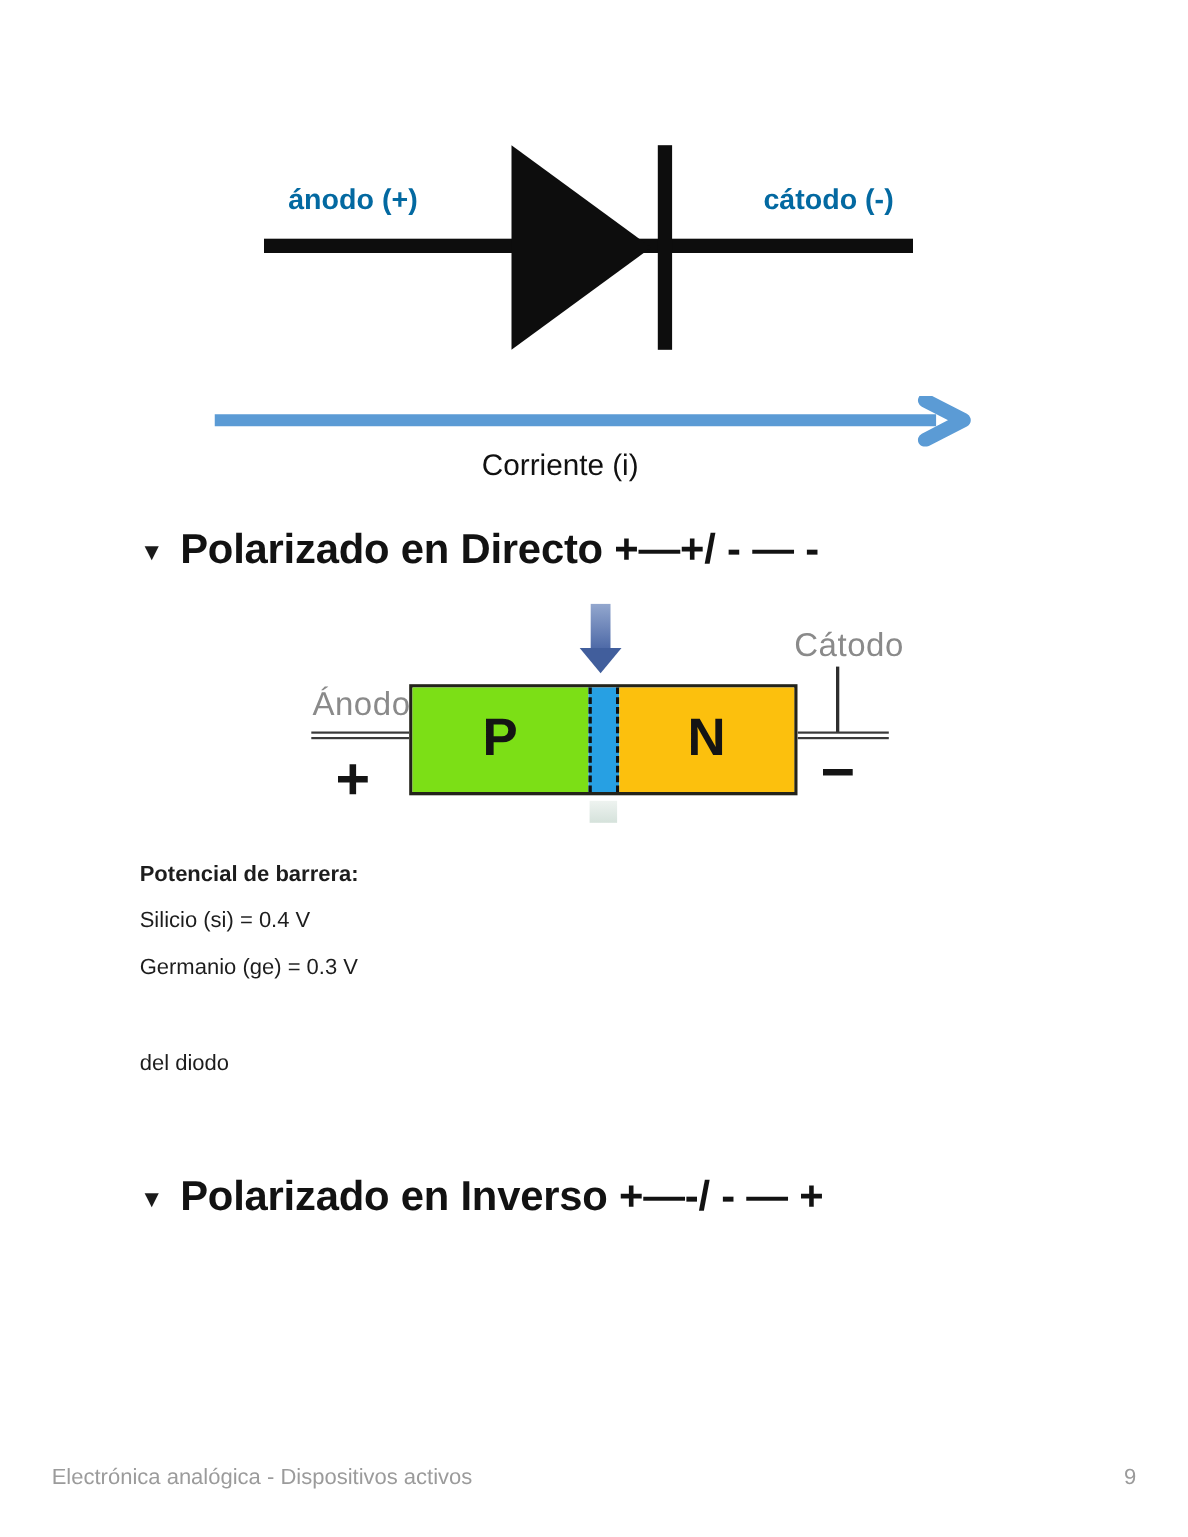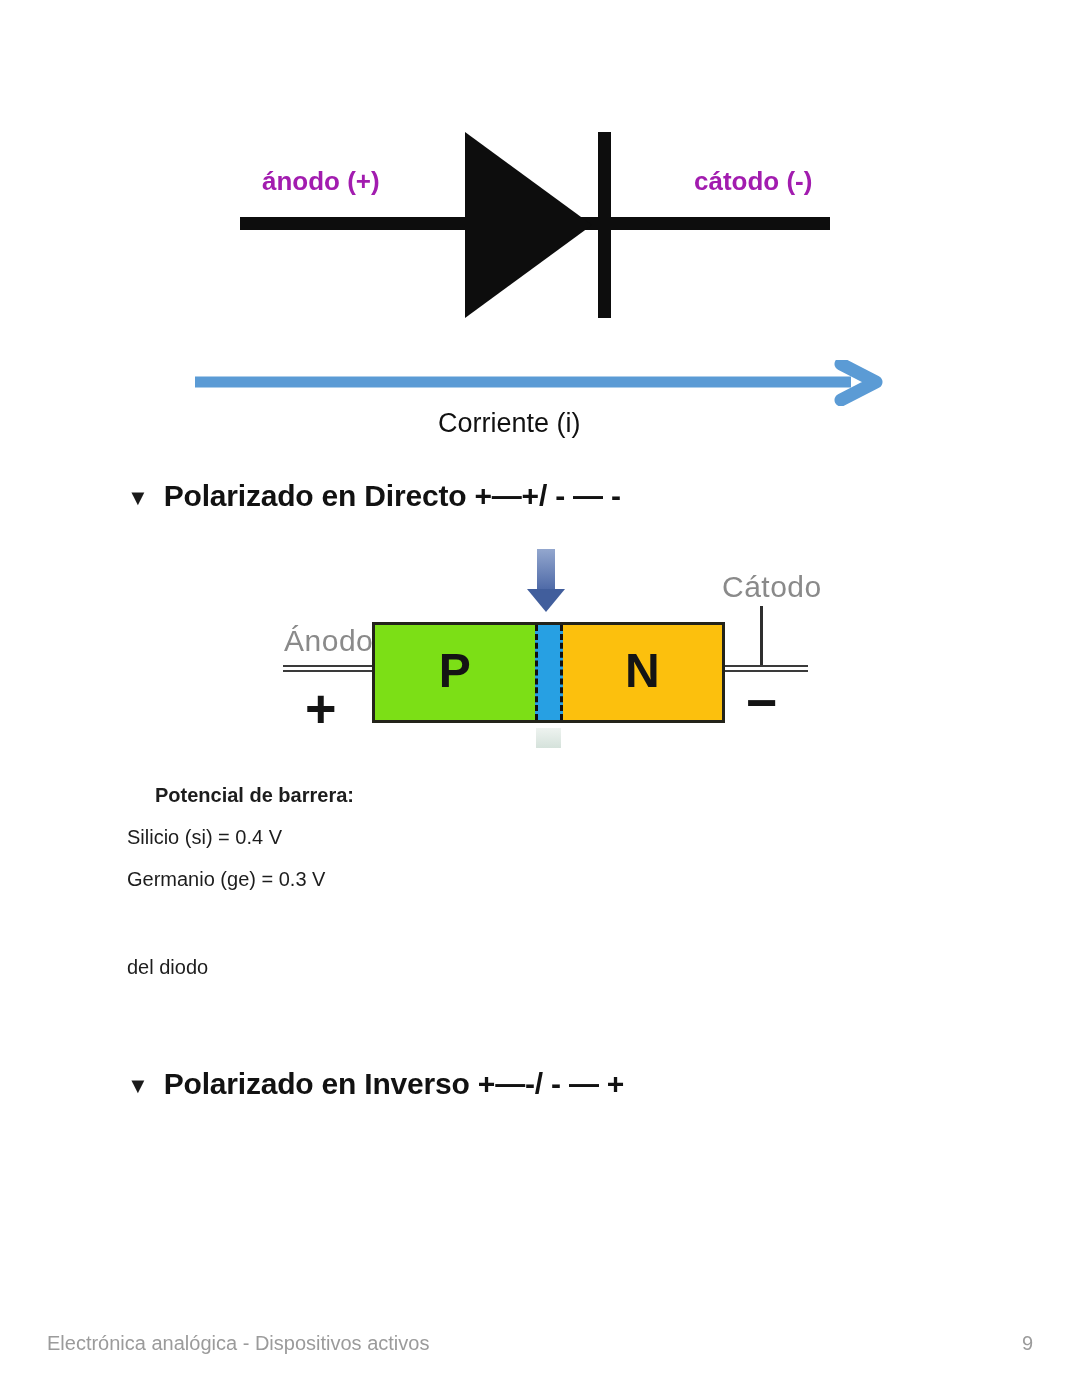--- a/index.html
+++ b/index.html
@@ -14,21 +14,21 @@
     height: 1397px;
     background: #ffffff;
     overflow: hidden;
   }
   .abs { position: absolute; }
 
   
   .fig-label {
     font-size: 26px;
     font-weight: 600;
-    color: #a21caf;
+    color: #0369a1;
     white-space: nowrap;
   }
   .diode-wire {
     left: 240px; top: 217px;
     width: 590px; height: 13px;
     background: #0d0d0d;
   }
   .diode-triangle {
     left: 465px; top: 132px;
     width: 0; height: 0;
@@ -59,21 +59,21 @@
     gap: 15px;
     cursor: pointer;
   }
   .toggle-tri {
     font-size: 22px;
     color: #1a1a1a;
     line-height: 1;
     padding-top: 3px;
   }
   .toggle-title {
-    font-size: 30px;
+    font-size: 38px;
     font-weight: 700;
     color: #121212;
     letter-spacing: -0.2px;
     white-space: nowrap;
   }
 
   
   .pn-body {
     left: 372px; top: 622px;
     width: 353px; height: 101px;
@@ -150,21 +150,21 @@
     width: 25px; height: 20px;
     background: linear-gradient(180deg, #eef3f0 0%, #d5e2db 100%);
   }
 
   
   .body-text {
     font-size: 20px;
     color: #1d1d1d;
     white-space: nowrap;
   }
-  .body-bold { font-weight: 700; margin-left: 28px; }
+  .body-bold { font-weight: 700; }
   .para-line { display: block; line-height: 34px; white-space: nowrap; }
 
   
   .footer-text {
     font-size: 20px;
     color: #9b9b9b;
     white-space: nowrap;
   }
   .page-num {
     right: 47px; top: 1332px;

